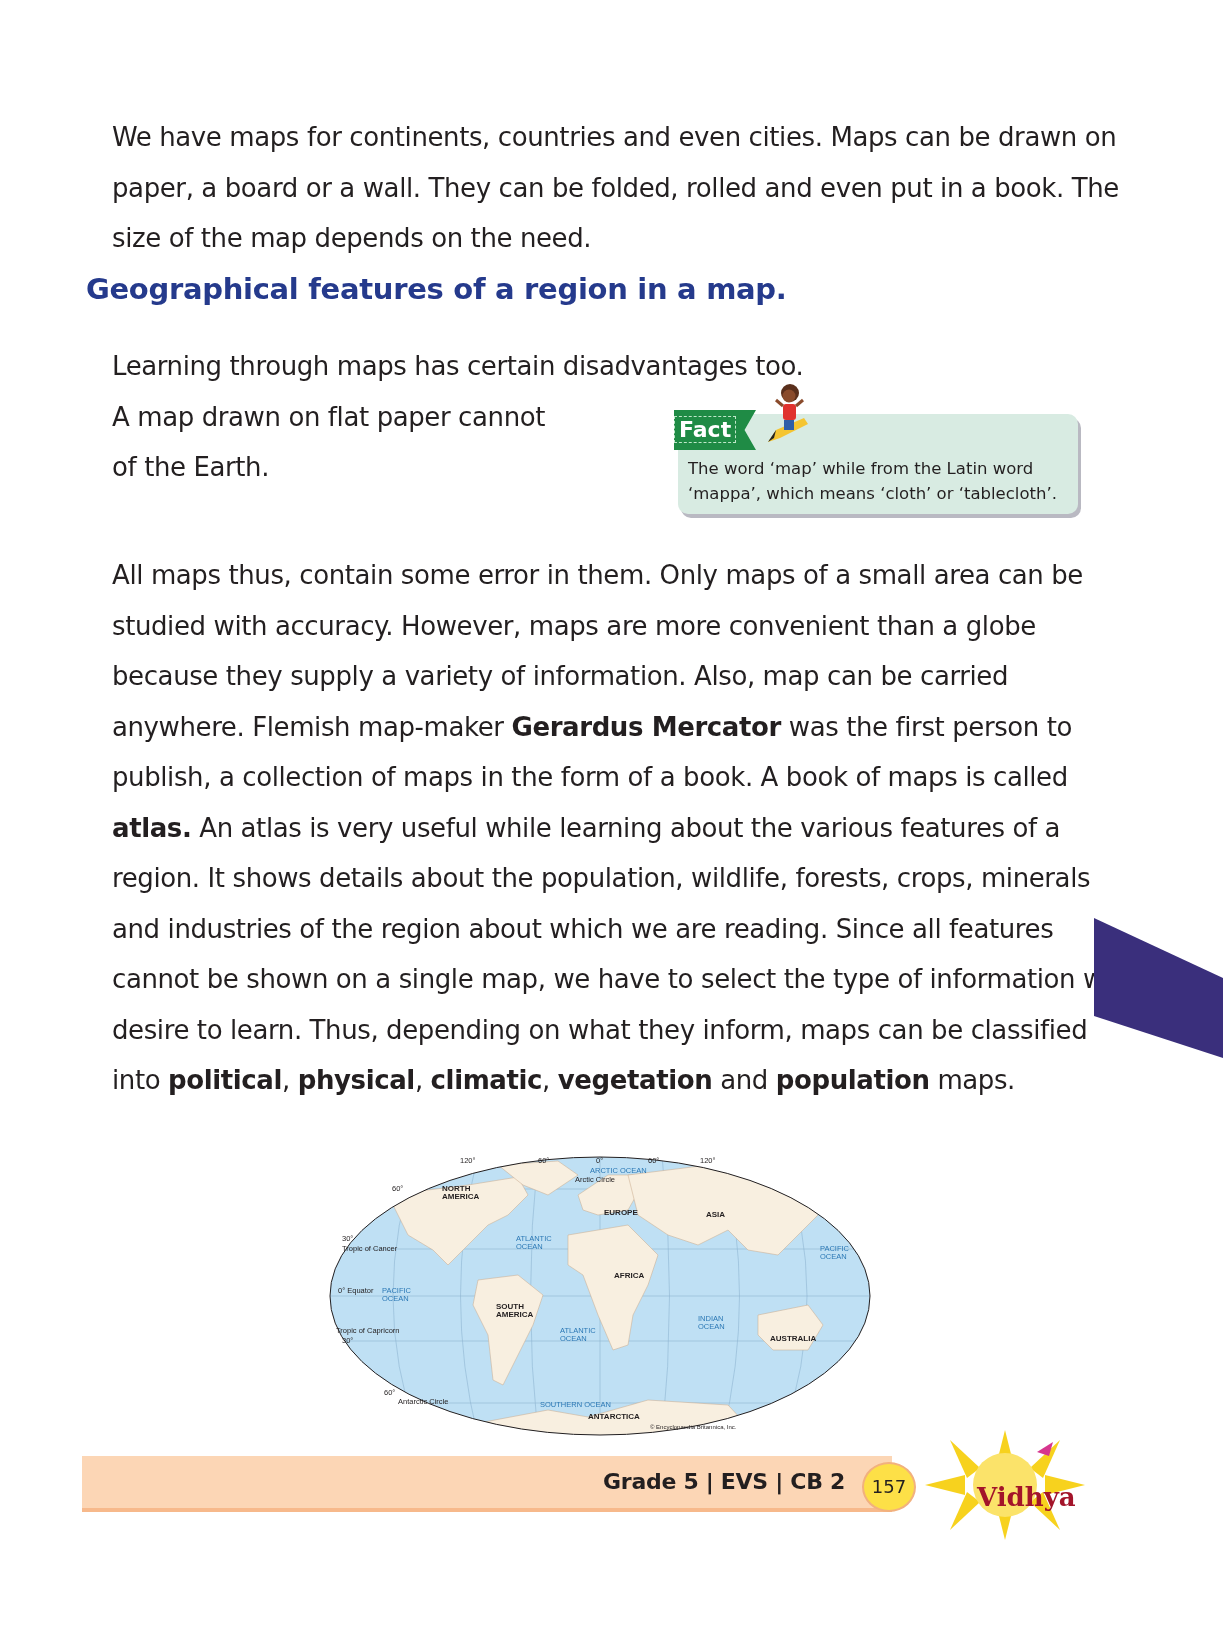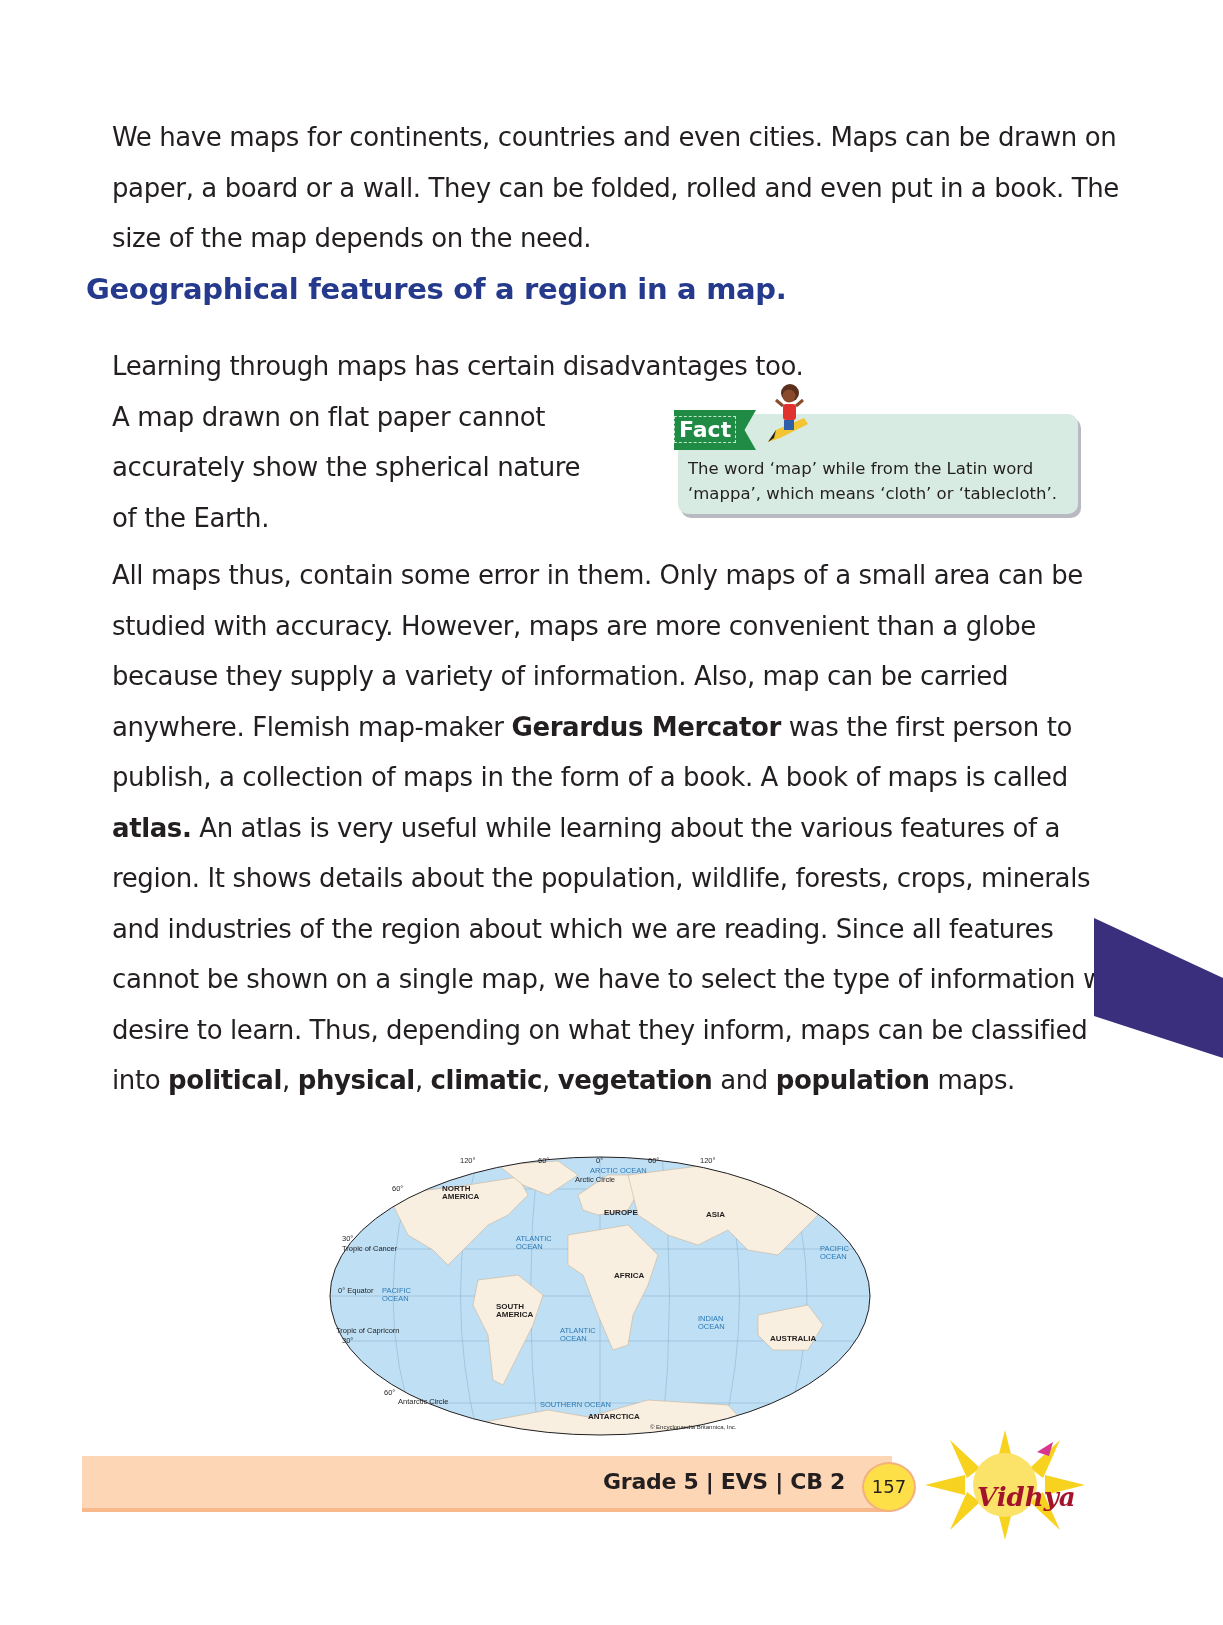--- a/index.html
+++ b/index.html
@@ -28,35 +28,34 @@
   .mlabel { position:absolute; font-family:"Liberation Sans", sans-serif; font-size:7.5px; line-height:8px; color:#231f20; white-space:pre; }
   .mlabel.cont { font-weight:bold; font-size:8px; }
   .mlabel.ocean { color:#2b78b5; }
   
   #footer-bar { position:absolute; left:82px; top:1456px; width:810px; height:56px; background:#fcd6b5; }
   #footer-bar::after { content:""; position:absolute; left:0; top:52px; width:810px; height:4px; background:#f7b98b; }
   #footer-text { position:absolute; right:378px; top:1469px; font-size:22px; font-weight:bold; color:#231f20; letter-spacing:-0.3px; }
   #page-num { position:absolute; left:862px; top:1462px; width:54px; height:50px; border-radius:50%; background:#fde047;
               border:2px solid #f2b17e; box-sizing:border-box; font-size:18px; line-height:46px; text-align:center; color:#231f20; }
   #logo { position:absolute; left:925px; top:1430px; width:160px; height:110px; }
-  #logo .word { position:absolute; left:52px; top:52px; font-family:"DejaVu Serif", serif; font-style:italic; font-weight:bold;
+  #logo .word { position:absolute; left:52px; top:52px; font-family:"DejaVu Serif", serif; font-weight:bold;
                 font-size:26px; color:#a3142a; }
   #side-tab { position:absolute; left:1094px; top:918px; width:129px; height:140px; }
 </style>
 </head>
 <body>
 
 <p id="p1" class="para">We have  maps for continents, countries and even cities. Maps can be drawn on paper, a board or  a wall. They can be folded, rolled and even put in a book. The size of the map depends on the need.</p>
 
 <h2 id="heading">Geographical features of a region in a map.</h2>
 
 <p id="p2" class="para">
   <span class="line">Learning through maps has certain disadvantages too.</span>
   <span class="line">A map drawn on flat paper cannot</span>
-  <span class="line">accurately show the spherical nature</span>
   <span class="line">of the Earth.</span>
 </p>
 
 <div id="fact">
   <div class="box"></div>
   <div class="tag"><span>Fact</span></div>
   <svg class="kid" viewBox="0 0 44 64">
     <circle cx="26" cy="11" r="9" fill="#5a2f1c"></circle>
     <circle cx="25" cy="14" r="6.5" fill="#8a4b2c"></circle>
     <rect x="19" y="22" width="13" height="16" rx="3" fill="#e0322e"></rect>

